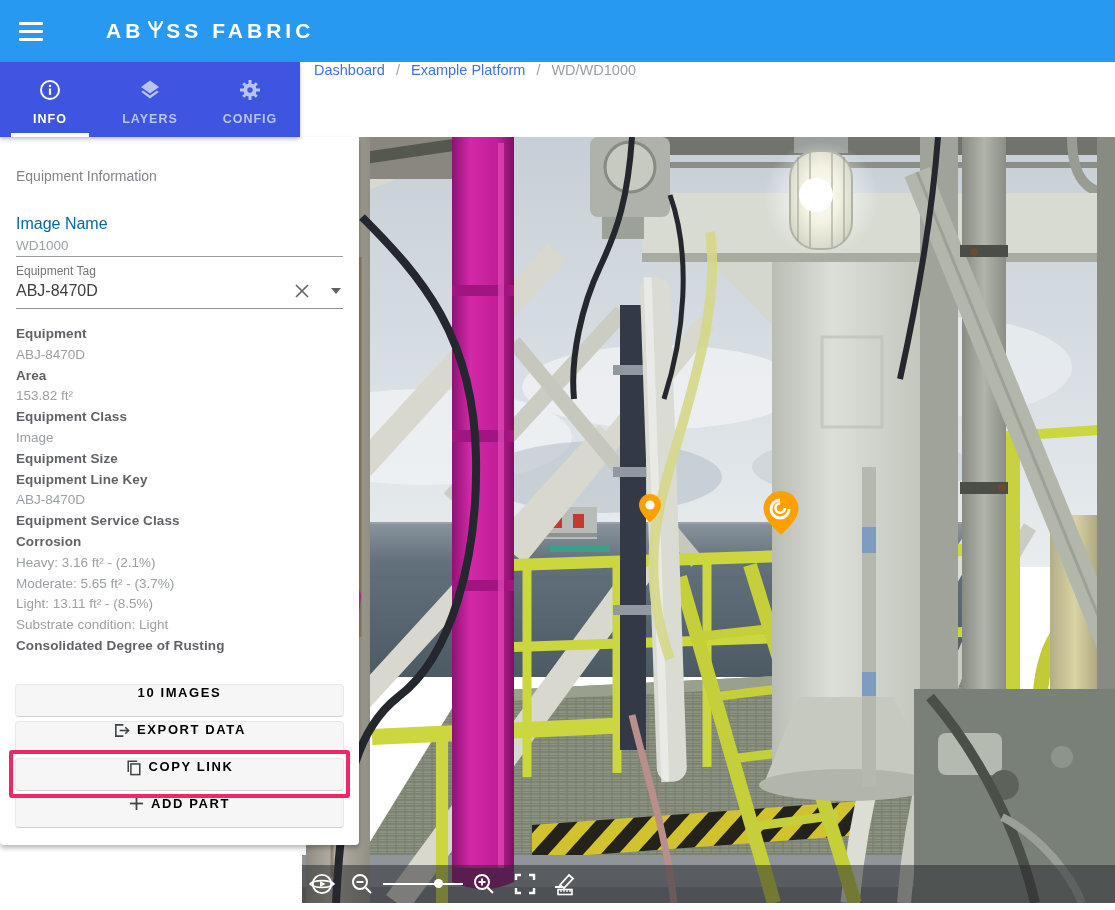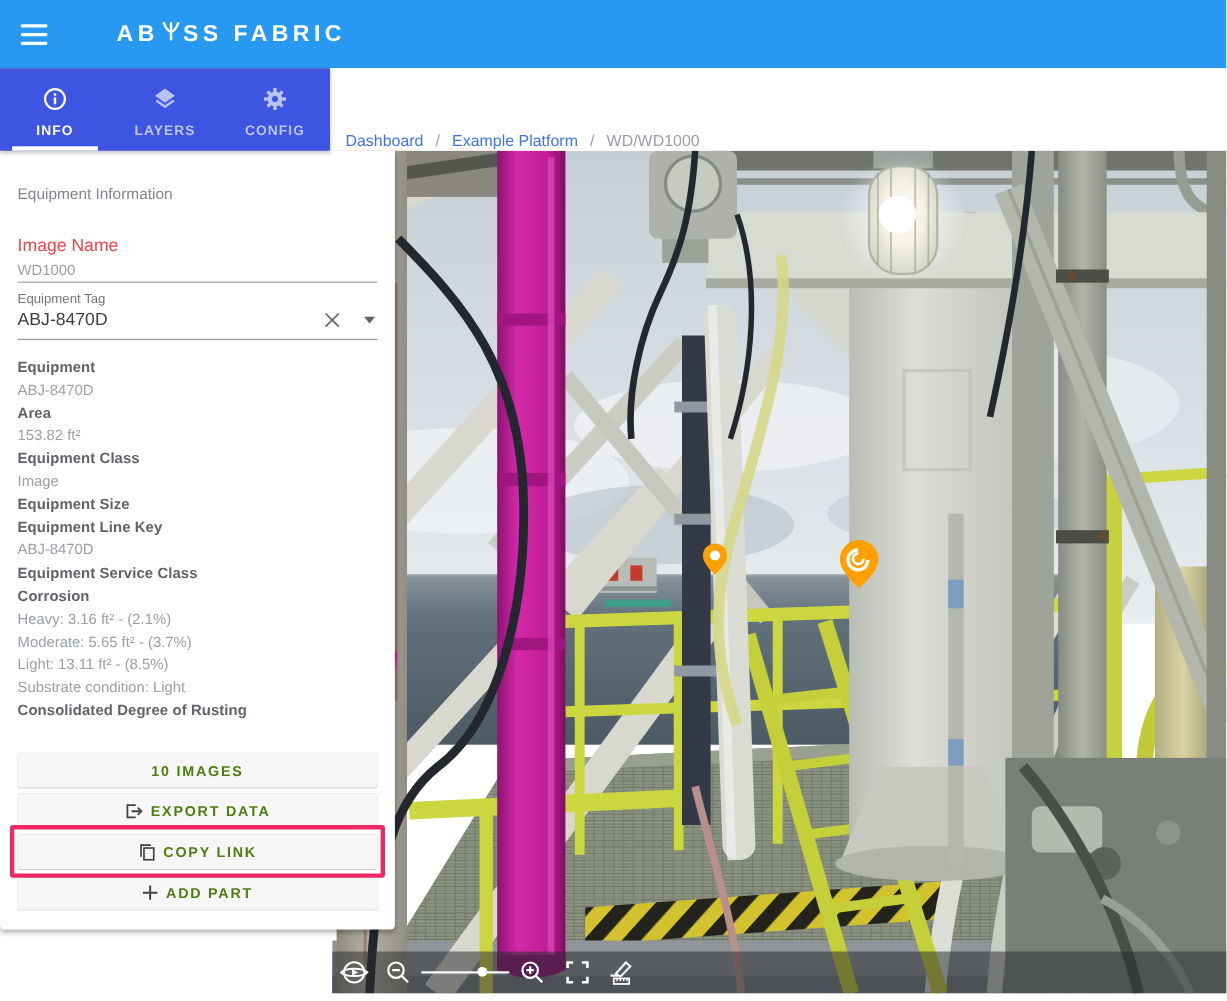--- a/index.html
+++ b/index.html
@@ -22,52 +22,52 @@
   .tab { width:100px; display:flex; flex-direction:column; align-items:center;
     justify-content:center; color:#b9c4f2; cursor:pointer; position:relative; padding-top:4px; }
   .tab .tlabel { font-size:12.5px; font-weight:bold; letter-spacing:1px; margin-top:10px; }
   .tab.active { color:#ffffff; }
   .tab.active::after { content:""; position:absolute; left:11px; right:11px; bottom:0;
     height:4px; background:#fff; }
   .tab svg { display:block; }
 
   
   .crumbbar { position:absolute; left:300px; top:62px; width:815px; height:75px;
-    background:#fff; display:flex; align-items:flex-end; padding-left:14px; font-size:14.5px; }
+    background:#fff; display:flex; align-items:flex-start; padding-left:14px; font-size:14.5px; }
   .crumb-link { color:#3e73e8; cursor:pointer; }
   .crumb-sep { color:#9aa0a6; margin:0 11px; }
   .crumb-cur { color:#9aa0a6; }
 
   
   .panel { position:absolute; left:0; top:137px; width:359px; height:708px; background:#fff;
     border-radius:0 0 4px 4px; box-shadow:0 3px 5px rgba(0,0,0,.28); z-index:2; }
   .panel .inner { position:absolute; left:16px; right:16px; top:0; bottom:0; }
   .sec-title { position:absolute; top:31px; left:0; font-size:14px; color:#80868b; }
-  .f-imgname-label { position:absolute; top:78px; left:0; font-size:16px; color:#ef4444; }
+  .f-imgname-label { position:absolute; top:78px; left:0; font-size:16px; color:#0369a1; }
   .f-imgname-value { position:absolute; top:101px; left:0; font-size:13.5px; color:#9aa0a6; }
   .f-imgname-line { position:absolute; top:119px; left:0; right:0; height:1px; background:#9e9e9e; }
   .f-tag-label { position:absolute; top:127px; left:0; font-size:12px; color:#757575; }
   .f-tag-row { position:absolute; top:142px; left:0; right:0; height:24px;
     display:flex; align-items:center; }
   .f-tag-value { flex:1; font-size:16px; color:#3c4043; }
   .f-tag-clear { width:24px; height:24px; display:flex; align-items:center; justify-content:center;
     cursor:pointer; }
   .f-tag-caret { width:0; height:0; border-left:5px solid transparent; border-right:5px solid transparent;
     border-top:6px solid #5f6368; margin-left:17px; margin-right:2px; cursor:pointer; }
   .f-tag-line { position:absolute; top:171px; left:0; right:0; height:1px; background:#8f9094; }
 
   .details { position:absolute; top:187px; left:0; right:0; font-size:13.5px; line-height:20.8px; }
   .d-label { color:#5f6368; font-weight:bold; letter-spacing:.1px; }
   .d-value { color:#9aa0a6; }
 
   .pbtns { position:absolute; top:547px; left:-1px; right:-1px; }
   .pbtn { height:33px; margin-bottom:4px; background:#f6f6f7; border:1px solid #e8e8e9;
-    border-bottom-color:#d0d0d2; border-radius:4px; display:flex; align-items:center;
+    border-bottom-color:#d0d0d2; border-radius:4px; display:flex; align-items:flex-start;
     justify-content:center; font-size:13px; font-weight:bold; letter-spacing:1.6px;
-    color:#4d7c0f; cursor:pointer; }
+    color:#000000; cursor:pointer; }
   .pbtn svg { margin-right:7px; }
   .annotation-box { position:absolute; top:613px; left:-7px; right:-7px; height:48px;
     border:4px solid #ee2765; border-radius:3px; pointer-events:none; }
 
   
   .viewer { position:absolute; left:302px; top:137px; width:813px; height:766px; }
   .viewer > svg.scene { position:absolute; left:0; top:0; }
   .vtoolbar { position:absolute; left:0; bottom:0; width:100%; height:38px;
     background:rgba(40,43,46,.52); display:flex; align-items:center; }
   .vt-btn { display:flex; align-items:center; justify-content:center; cursor:pointer; }

